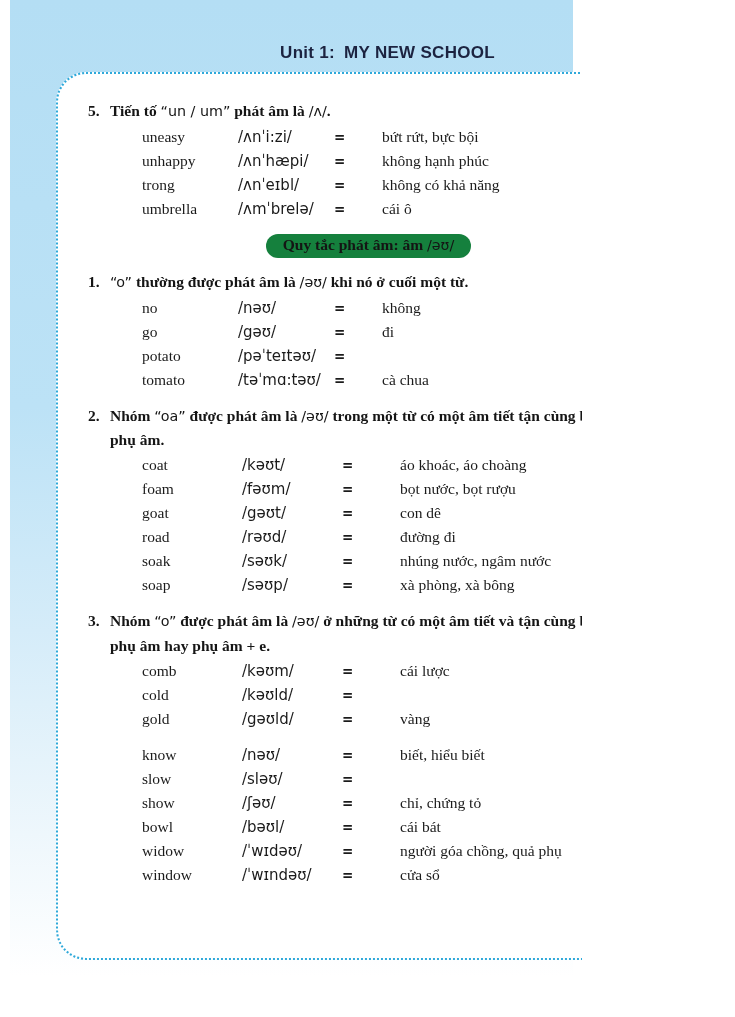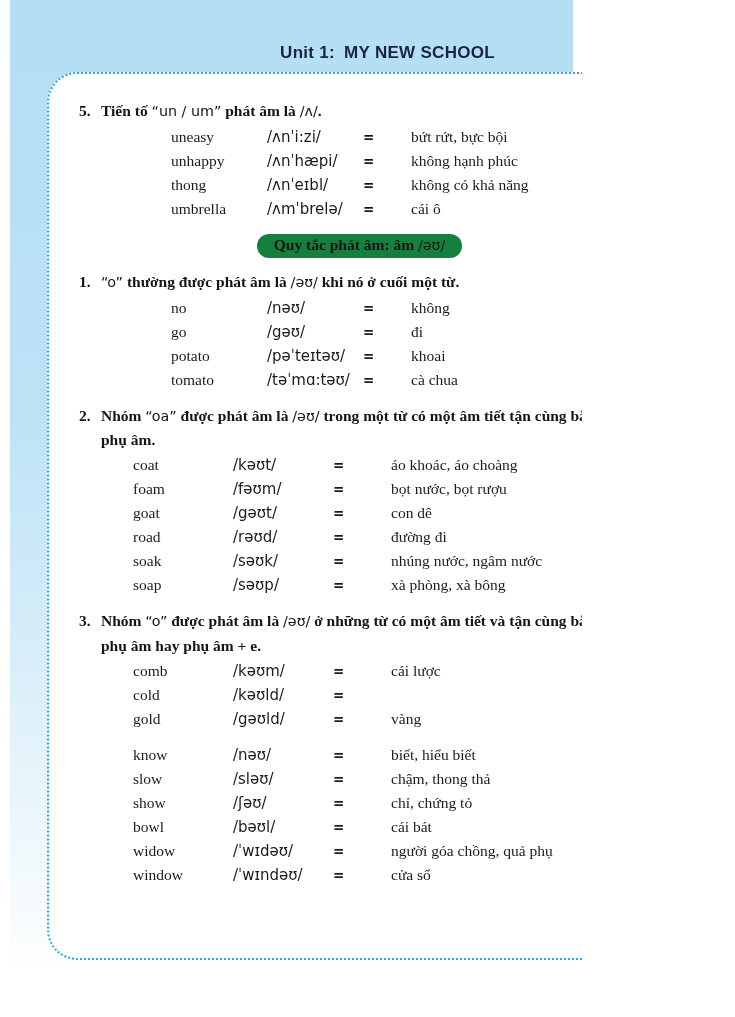--- a/index.html
+++ b/index.html
@@ -31,21 +31,21 @@
     white-space: nowrap;
   }
   .unit-header .unit-name { margin-left: 9px; }
   .deco {
     position: absolute;
     left: 659px; top: 26px;
     z-index: 2;
   }
   .card {
     position: absolute;
-    left: 47px; top: 72px;
+    left: 56px; top: 72px;
     width: 619px; height: 888px;
     box-sizing: border-box;
     background: #ffffff;
     border: 2px dotted #2fa9da;
     border-radius: 30px;
     padding: 25px 24px 0 30px;
     z-index: 1;
   }
   .sec { margin: 0; }
   .sec + .sec { margin-top: 12px; }
@@ -62,21 +62,21 @@
     font-family: "DejaVu Sans", sans-serif;
     font-weight: normal;
     font-size: 14.3px;
   }
   .rows { margin: 1px 0 2px 54px; }
   .row {
     display: grid;
     line-height: 24px;
     font-size: 15.5px;
   }
-  .rows.wide .row   { grid-template-columns: 96px 96px 48px 1fr; margin-left: 38px; }
+  .rows.wide .row   { grid-template-columns: 96px 96px 48px 1fr; }
   .rows.narrow .row { grid-template-columns: 86px 86px 44px 1fr; gap: 14px; }
   .cell { white-space: nowrap; }
   .cell.ipa {
     font-family: "DejaVu Sans", sans-serif;
     font-size: 15px;
   }
   .cell.eq {
     font-family: "DejaVu Sans", sans-serif;
     font-weight: bold;
     font-size: 13.5px;
@@ -149,21 +149,21 @@
   </div>
 
   <div class="row">
     <span class="cell word">unhappy</span>
     <span class="cell ipa">/ʌnˈhæpi/</span>
     <span class="cell eq">=</span>
     <span class="cell meaning">không hạnh phúc</span>
   </div>
 
   <div class="row">
-    <span class="cell word">thong</span>
+    <span class="cell word">trong</span>
     <span class="cell ipa">/ʌnˈeɪbl/</span>
     <span class="cell eq">=</span>
     <span class="cell meaning">không có khả năng</span>
   </div>
 
   <div class="row">
     <span class="cell word">umbrella</span>
     <span class="cell ipa">/ʌmˈbrelə/</span>
     <span class="cell eq">=</span>
     <span class="cell meaning">cái ô</span>
@@ -193,21 +193,20 @@
     <span class="cell word">go</span>
     <span class="cell ipa">/gəʊ/</span>
     <span class="cell eq">=</span>
     <span class="cell meaning">đi</span>
   </div>
 
   <div class="row">
     <span class="cell word">potato</span>
     <span class="cell ipa">/pəˈteɪtəʊ/</span>
     <span class="cell eq">=</span>
-    <span class="cell meaning">khoai</span>
   </div>
 
   <div class="row">
     <span class="cell word">tomato</span>
     <span class="cell ipa">/təˈmɑ:təʊ/</span>
     <span class="cell eq">=</span>
     <span class="cell meaning">cà chua</span>
   </div>
 </div>
   </section>
@@ -294,21 +293,20 @@
     <span class="cell word">know</span>
     <span class="cell ipa">/nəʊ/</span>
     <span class="cell eq">=</span>
     <span class="cell meaning">biết, hiểu biết</span>
   </div>
 
   <div class="row">
     <span class="cell word">slow</span>
     <span class="cell ipa">/sləʊ/</span>
     <span class="cell eq">=</span>
-    <span class="cell meaning">chậm, thong thả</span>
   </div>
 
   <div class="row">
     <span class="cell word">show</span>
     <span class="cell ipa">/ʃəʊ/</span>
     <span class="cell eq">=</span>
     <span class="cell meaning">chỉ, chứng tỏ</span>
   </div>
 
   <div class="row">

